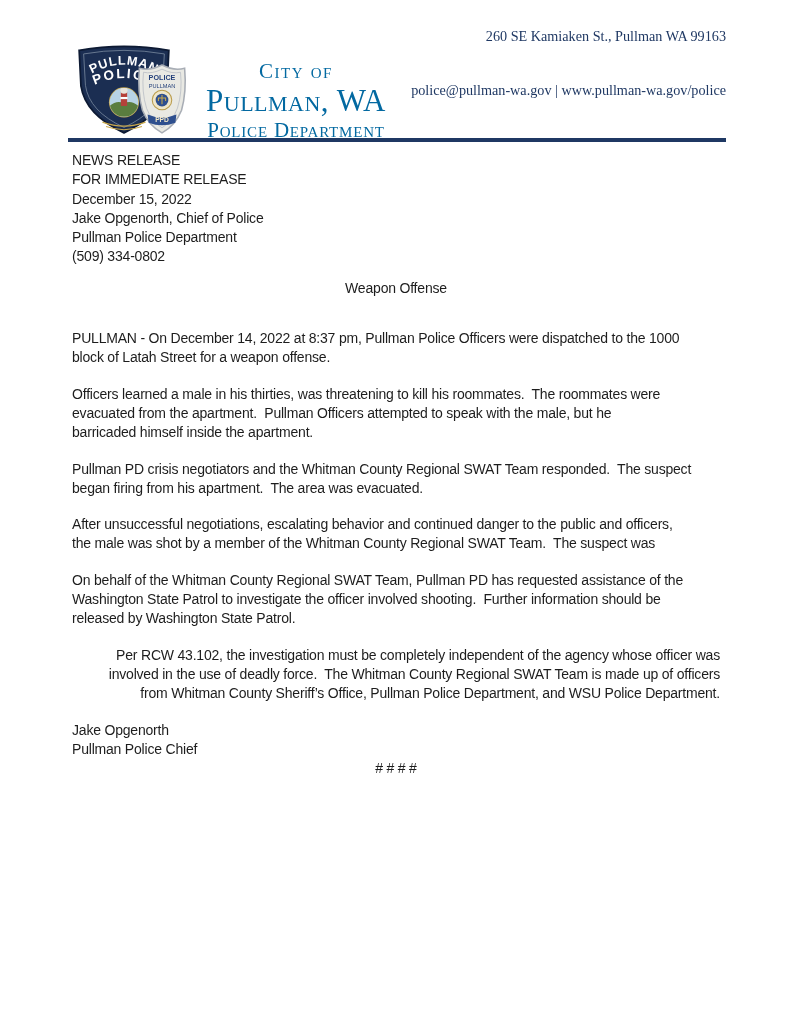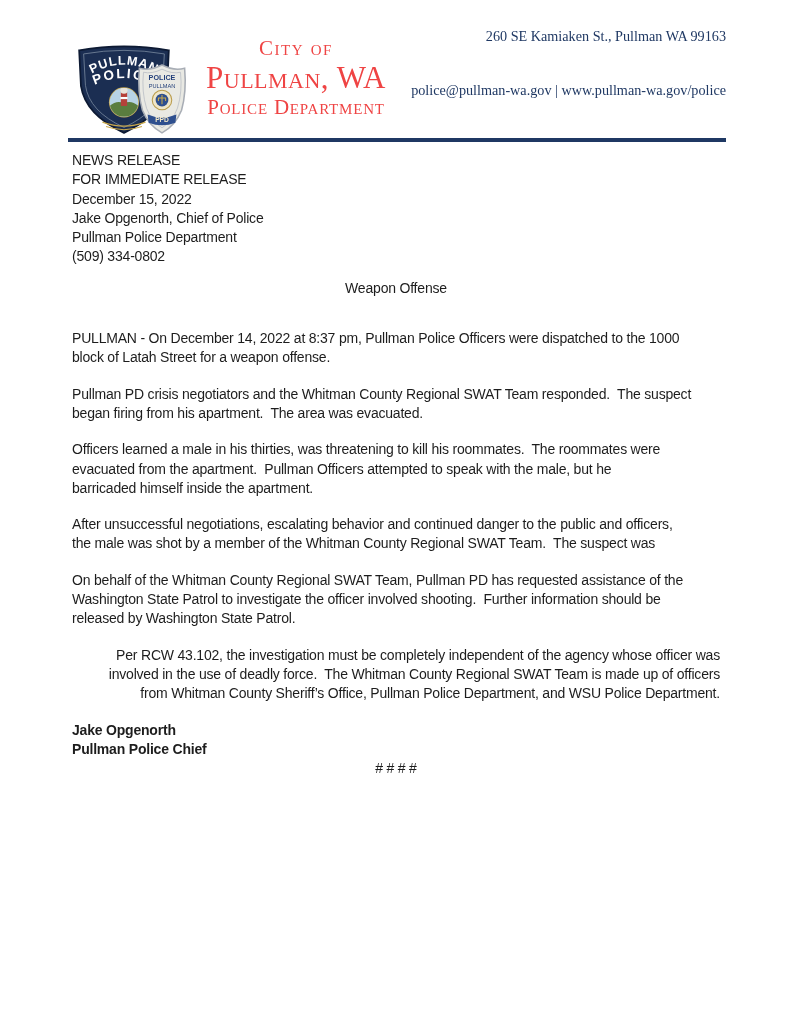--- a/index.html
+++ b/index.html
@@ -8,43 +8,43 @@
     box-sizing: border-box; padding-top: 38px;
     font-family: "Liberation Sans", sans-serif;
     position: relative; margin: 0 auto; overflow: hidden;
   }
   
   .header { display: flex; align-items: flex-start; padding: 0 66px 0 72px; height: 100px; }
   .logos { position: relative; width: 120px; height: 100px; flex: 0 0 auto; }
   .patch { position: absolute; left: 0; top: 0; }
   .badge { position: absolute; left: 63px; top: 25px; }
   .title-block {
-    margin-left: 14px; margin-top: 0; text-align: center;
-    color: #ef4444; font-family: "Liberation Serif", serif; line-height: 1;
+    margin-left: 14px; margin-top: 23px; text-align: center;
+    color: #0369a1; font-family: "Liberation Serif", serif; line-height: 1;
     flex: 0 0 auto;
   }
   .title-1 { font-size: 21px; font-variant: small-caps; letter-spacing: 1.5px; }
   .title-2 { font-size: 31px; font-variant: small-caps; letter-spacing: 0.5px; margin-top: 3px; }
   .title-3 { font-size: 21px; font-variant: small-caps; letter-spacing: 0.8px; margin-top: 4px; }
   .contact {
     margin-left: auto; align-self: flex-end; text-align: right;
     color: #1f3863; font-family: "Liberation Serif", serif;
     font-size: 14.2px; line-height: 18px; padding-bottom: 3px; white-space: pre-wrap;
   }
   .rule { height: 4px; background: #1f3863; margin: 0 66px 0 68px; }
   
   .doc { padding: 0 72px; font-size: 14px; line-height: 19.3px; color: #1d1d1d; letter-spacing: -0.2px; }
   .doc-type { margin-top: 9px; }
   .meta { }
   .line { white-space: pre-wrap; }
   .subject { text-align: center; margin-top: 12px; }
   .paras { margin-top: 31px; }
   .para { margin-bottom: 17px; }
   .para:last-child { margin-bottom: 0; text-align: right; }
-  .signature { margin-top: 17px; font-weight: bold; }
+  .signature { margin-top: 17px; }
   .end-mark { text-align: center; }
 </style>
 </head>
 <body>
 
 <div class="page">
 
   <div class="header">
 
     <div class="logos">
@@ -112,27 +112,27 @@
         <div class="line">Pullman Police Department</div>
         <div class="line">(509) 334-0802</div>
       </div>
     <div class="subject">Weapon Offense</div>
     <div class="paras">
         <div class="para">
           <div class="line">PULLMAN - On December 14, 2022 at 8:37 pm, Pullman Police Officers were dispatched to the 1000</div>
           <div class="line">block of Latah Street for a weapon offense.</div>
         </div>
         <div class="para">
-          <div class="line">Pullman PD crisis negotiators and the Whitman County Regional SWAT Team responded.  The suspect</div>
-          <div class="line">began firing from his apartment.  The area was evacuated.</div>
-        </div>
-        <div class="para">
           <div class="line">Officers learned a male in his thirties, was threatening to kill his roommates.  The roommates were</div>
           <div class="line">evacuated from the apartment.  Pullman Officers attempted to speak with the male, but he</div>
           <div class="line">barricaded himself inside the apartment.</div>
+        </div>
+        <div class="para">
+          <div class="line">Pullman PD crisis negotiators and the Whitman County Regional SWAT Team responded.  The suspect</div>
+          <div class="line">began firing from his apartment.  The area was evacuated.</div>
         </div>
         <div class="para">
           <div class="line">After unsuccessful negotiations, escalating behavior and continued danger to the public and officers,</div>
           <div class="line">the male was shot by a member of the Whitman County Regional SWAT Team.  The suspect was</div>
         </div>
         <div class="para">
           <div class="line">On behalf of the Whitman County Regional SWAT Team, Pullman PD has requested assistance of the</div>
           <div class="line">Washington State Patrol to investigate the officer involved shooting.  Further information should be</div>
           <div class="line">released by Washington State Patrol.</div>
         </div>

